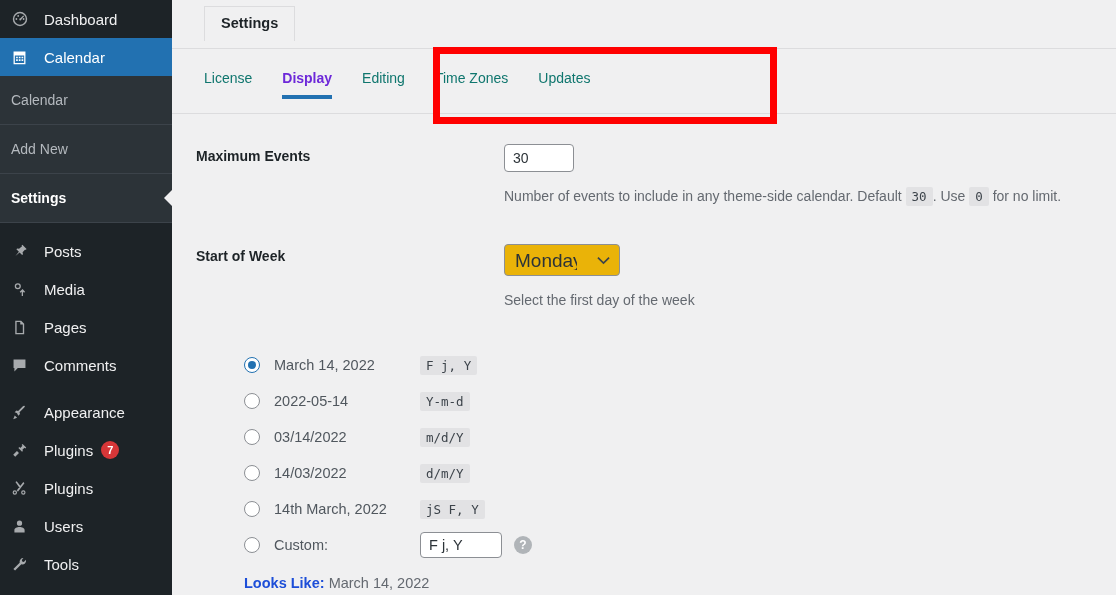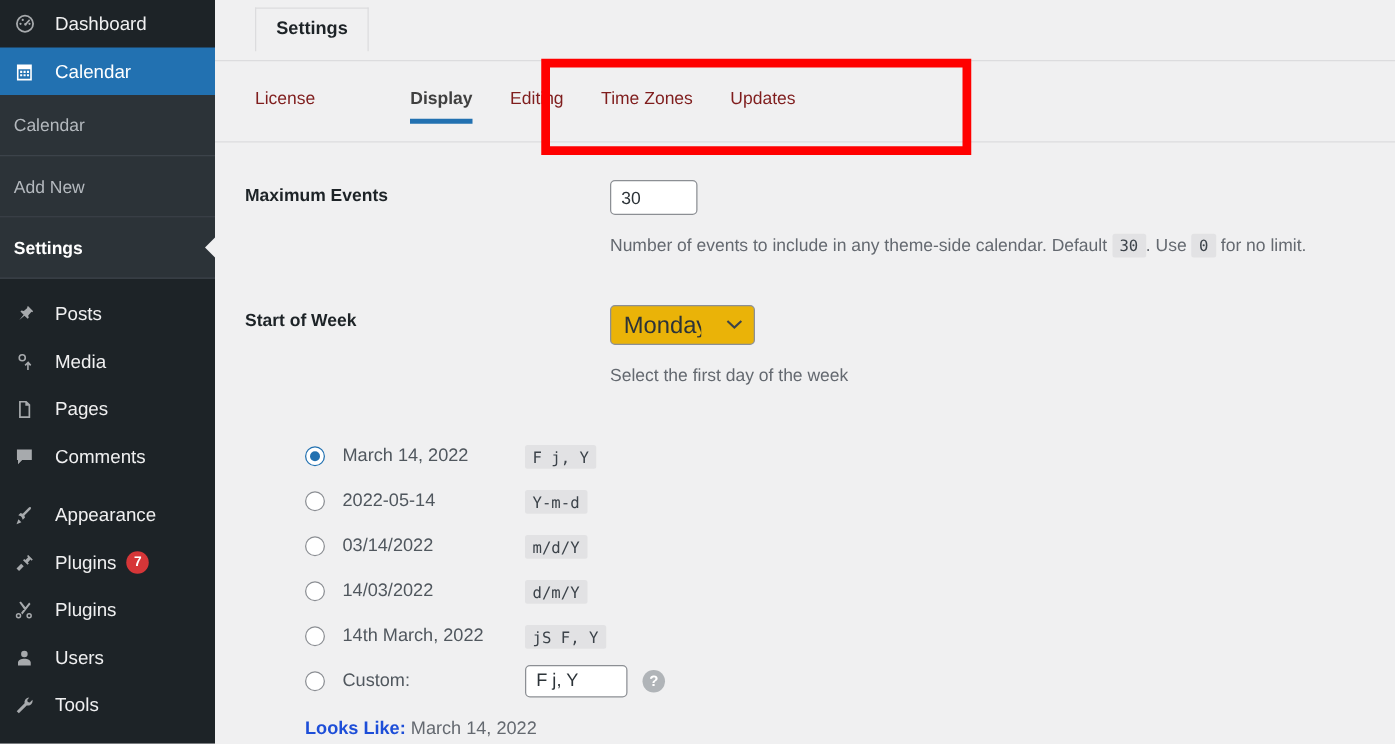--- a/index.html
+++ b/index.html
@@ -80,35 +80,35 @@
     line-height: 1;
   }
   .nav-strip {
     height: 66px; border-top: 1px solid #dcdcde;
     border-bottom: 1px solid #dcdcde;
     display: flex; align-items: flex-start;
     padding-left: 32px; padding-top: 22px;
     background: #f0f0f1;
   }
   .nav-tab {
-    font-size: 14px; color: #7f1d1d;
+    font-size: 14px; color: #0f766e;
     margin-right: 30px; position: relative;
     padding-bottom: 18px; line-height: 1;
     white-space: nowrap;
   }
-  .nav-tab.active { color: #404040; font-weight: 700; margin-left: 46px; }
+  .nav-tab.active { color: #6d28d9; font-weight: 700; }
   .nav-tab.active::after {
     content: ""; position: absolute;
     left: 0; right: 0; bottom: 4px; height: 4px;
     background: #2271b1;
   }
 
   
   .form-area { padding-top: 0; }
-  .form-row { display: flex; padding-left: 24px; }
+  .form-row { display: flex; padding-left: 24px; gap: 16px; }
   .row-label {
     width: 244px; flex: 0 0 244px;
     font-size: 14px; font-weight: 700; color: #1d2327;
     padding-top: 4px;
   }
   .row-field { flex: 1 1 auto; margin-left: 48px; }
 
   .r-max { padding-top: 30px; }
   .r-week { padding-top: 37px; }
   .r-date { padding-top: 36px; }

